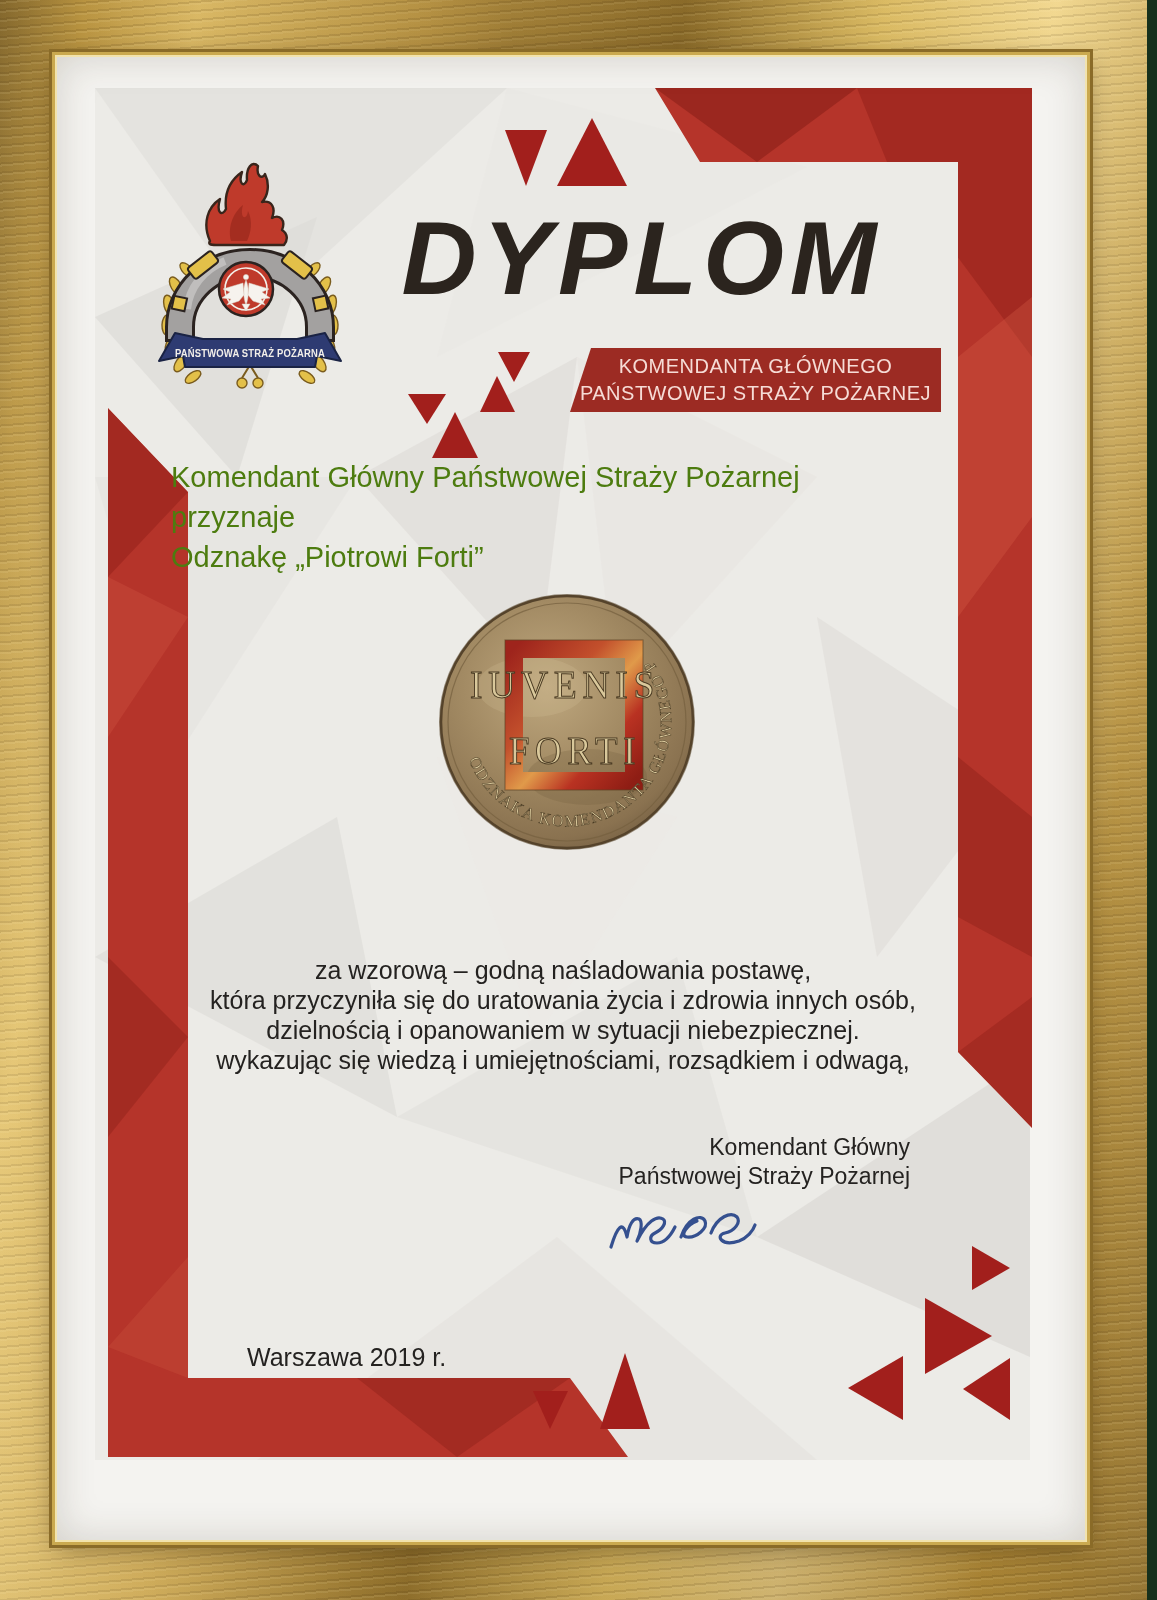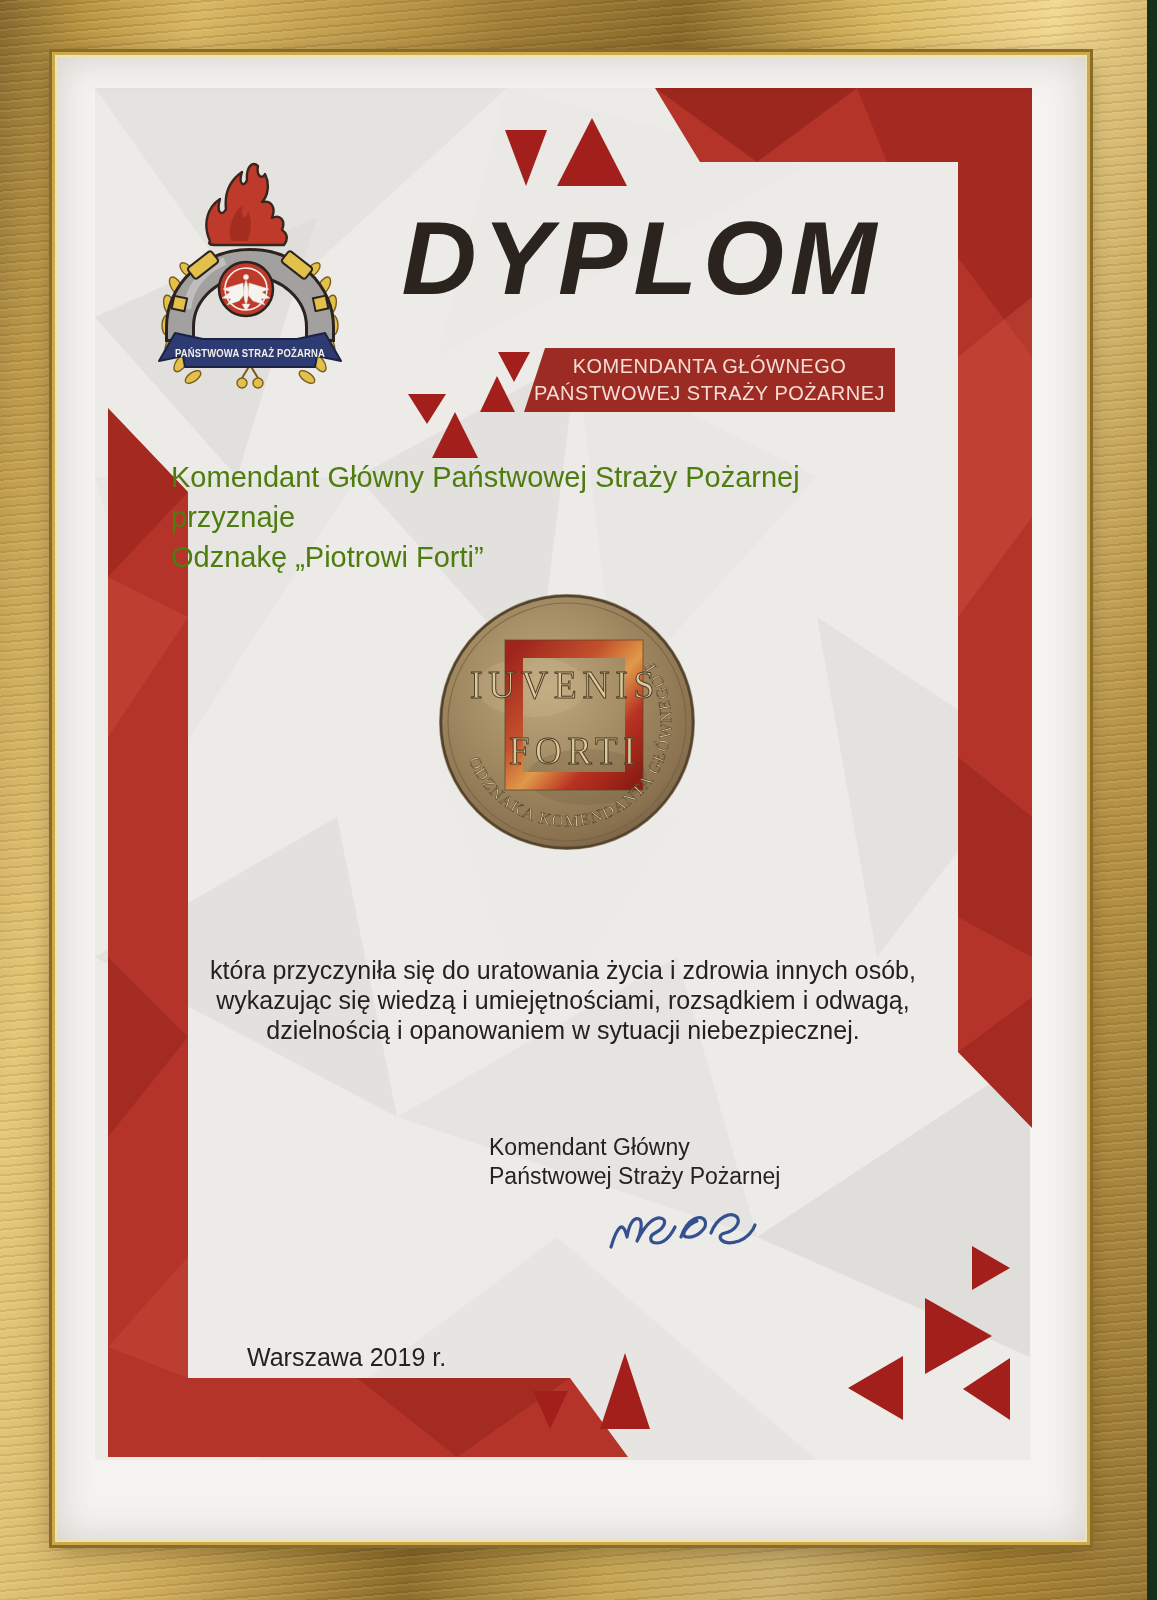--- a/index.html
+++ b/index.html
@@ -12,28 +12,28 @@
   .frame::after{content:"";position:absolute;inset:0;
     background:linear-gradient(80deg,rgba(255,248,210,.18) 0%,transparent 25%,rgba(70,45,8,.20) 55%,transparent 75%,rgba(255,244,200,.16) 100%);}
   .paper{position:absolute;left:57px;top:57px;width:1028px;height:1483px;background:#f4f3f0;
     box-shadow:0 0 0 2px #f2e3ad,0 0 0 5px #caa94f,0 0 0 8px #8a6b28,0 6px 26px rgba(35,22,4,.5);}
   .paper::after{content:"";position:absolute;inset:0;pointer-events:none;
     box-shadow:inset 0 0 38px rgba(60,50,30,.18);}
   .bg-svg{position:absolute;inset:0;}
   .abs{position:absolute;}
   .title{left:255px;top:146px;width:660px;text-align:center;font-size:104px;line-height:110px;
     font-weight:700;letter-spacing:6px;color:#2b241e;font-style:italic;}
-  .banner{left:467px;top:291px;width:371px;height:64px;background:#9c2b23;
+  .banner{left:513px;top:291px;width:371px;height:64px;background:#9c2b23;
     clip-path:polygon(21px 0,100% 0,100% 100%,0 100%);
     display:flex;flex-direction:column;justify-content:center;align-items:center;
     color:#f6dcd6;font-size:20px;line-height:27px;letter-spacing:.5px;}
   .intro{left:114px;top:400px;width:780px;text-align:left;color:#4d7c0f;font-weight:400;font-size:29px;line-height:40px;}
   .recipient{left:100px;top:820px;width:810px;text-align:center;font-size:41px;font-weight:700;color:#1c1917;letter-spacing:1px;}
   .citation{left:66px;top:898px;width:880px;text-align:center;font-size:25px;line-height:30px;color:#242220;}
-  .signer{left:432px;top:1076px;width:400px;text-align:left;font-size:23px;line-height:29px;color:#242220;}
+  .signer{left:453px;top:1076px;width:400px;text-align:right;font-size:23px;line-height:29px;color:#242220;}
   .signer-name{left:391px;top:1208px;width:480px;text-align:center;font-size:21px;color:#242220;}
   .sig-svg{left:546px;top:1146px;}
   .dateline{left:190px;top:1286px;width:260px;font-size:25px;color:#242220;}
   .medal-wrap{left:380px;top:535px;width:260px;height:260px;}
   .emblem-wrap{left:90px;top:92px;width:206px;height:256px;}
 </style>
 </head>
 <body>
 
 <div class="scene">
@@ -207,23 +207,24 @@
       <rect x="68" y="48" width="138" height="150" fill="none" stroke="#5f4527" stroke-width="1.2" opacity=".6"></rect>
       <text x="128" y="106" text-anchor="middle" font-family="Liberation Serif, serif" font-size="40" fill="#d9c89b" stroke="#4a3a22" stroke-width="1" letter-spacing="6" textLength="190" lengthAdjust="spacingAndGlyphs">IUVENIS</text>
       <text x="138" y="172" text-anchor="middle" font-family="Liberation Serif, serif" font-size="40" fill="#d9c89b" stroke="#4a3a22" stroke-width="1" letter-spacing="6" textLength="132" lengthAdjust="spacingAndGlyphs">FORTI</text>
       <text font-family="Liberation Serif, serif" font-size="16.5" fill="#d9c89b" stroke="#4a3a22" stroke-width=".5" letter-spacing="1.5">
         <textPath href="#ringPath" startOffset="2">ODZNAKA KOMENDANTA GŁÓWNEGO PSP</textPath>
       </text>
     </svg>
 
 
     <div class="abs citation">
+      <div>za wzorową – godną naśladowania postawę,</div>
       <div>która przyczyniła się do uratowania życia i zdrowia innych osób,</div>
+      <div>dzielnością i opanowaniem w sytuacji niebezpiecznej.</div>
       <div>wykazując się wiedzą i umiejętnościami, rozsądkiem i odwagą,</div>
-      <div>dzielnością i opanowaniem w sytuacji niebezpiecznej.</div>
     </div>
 
     <div class="abs signer">
       <div>Komendant Główny</div>
       <div>Państwowej Straży Pożarnej</div>
     </div>
 
     <svg class="abs sig-svg" width="170" height="60" viewBox="0 0 170 60">
       <path d="M8,44 C14,24 20,16 24,34 C26,22 30,14 36,16 C40,18 38,30 34,38
                C44,18 54,12 60,16 C64,19 60,26 52,30 C46,33 46,40 54,40

